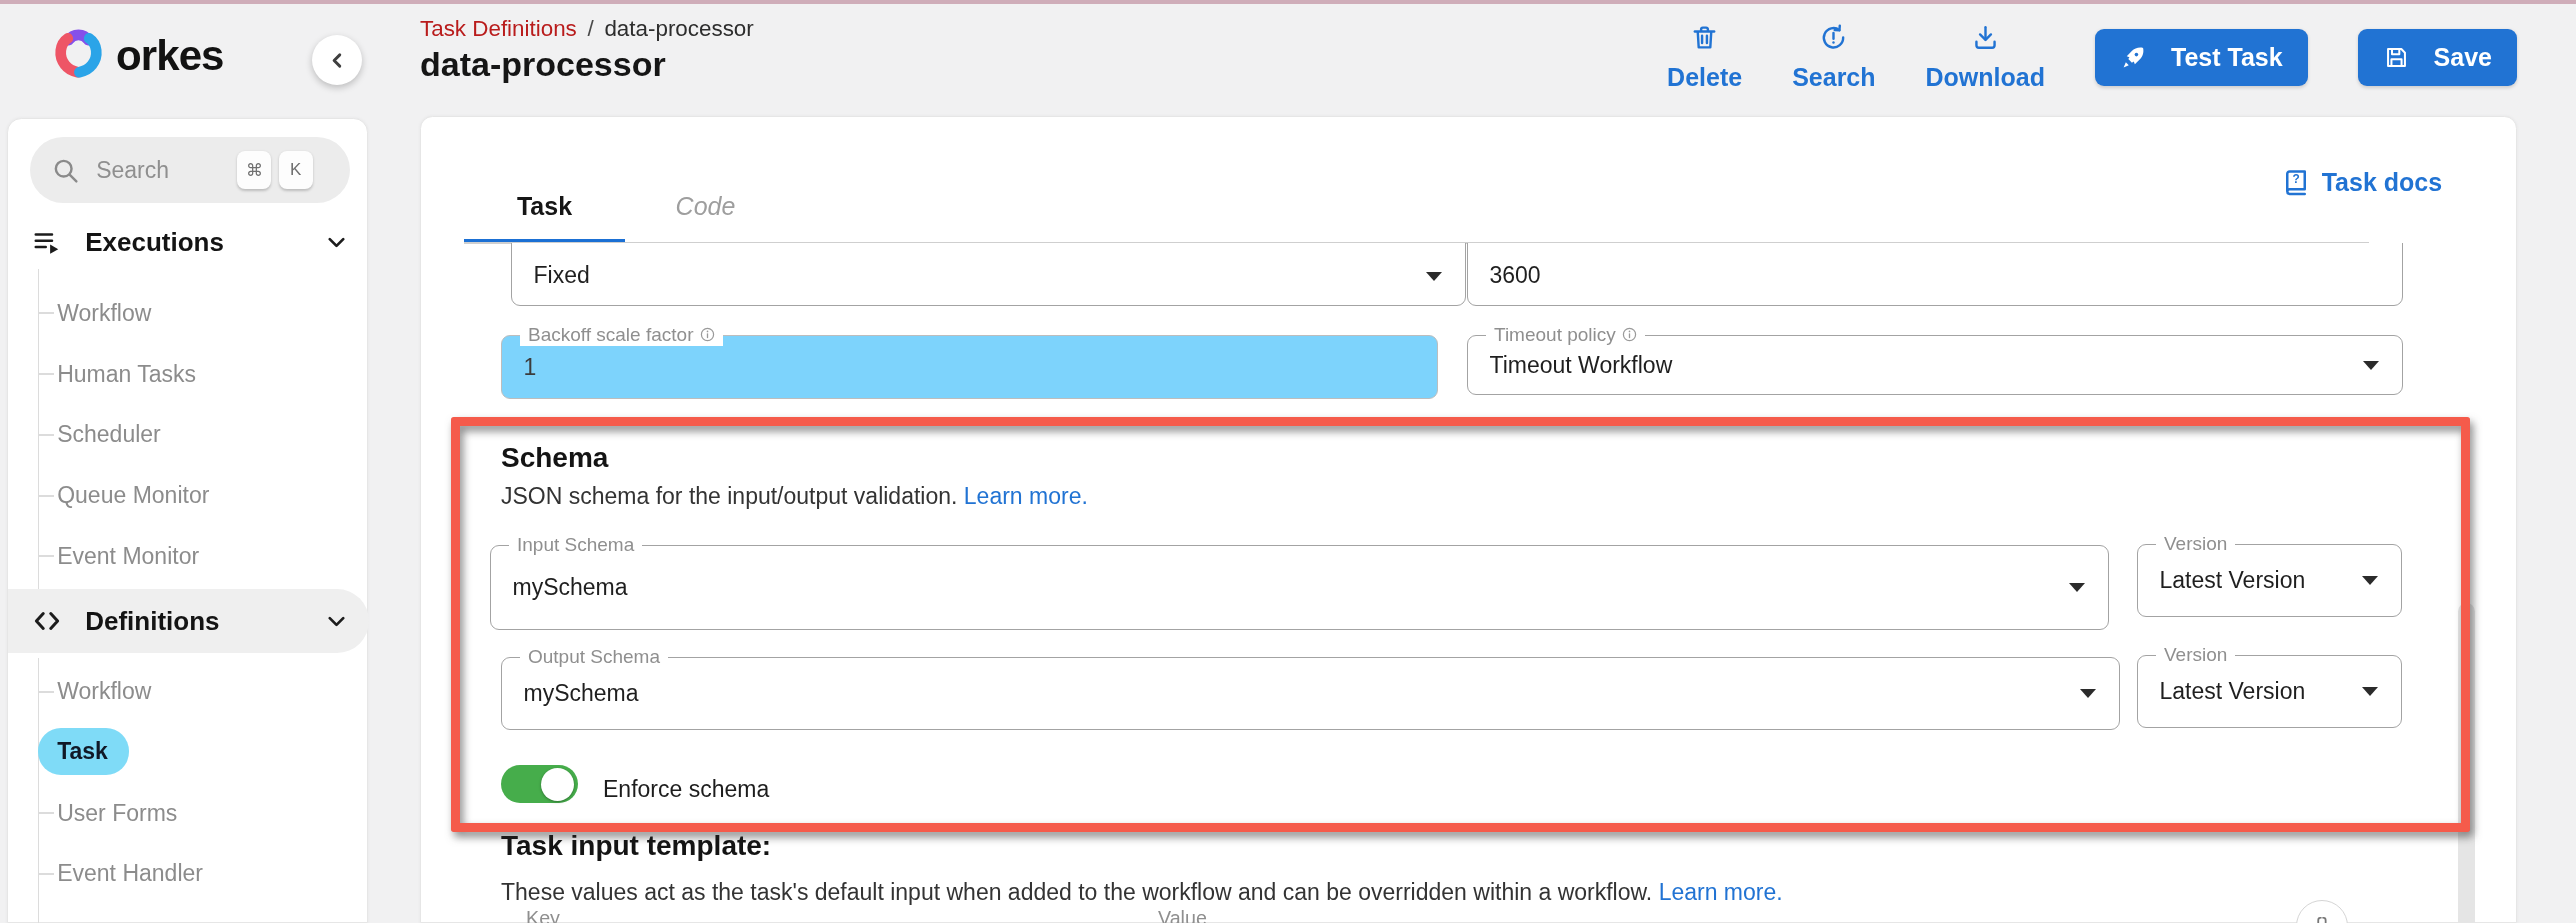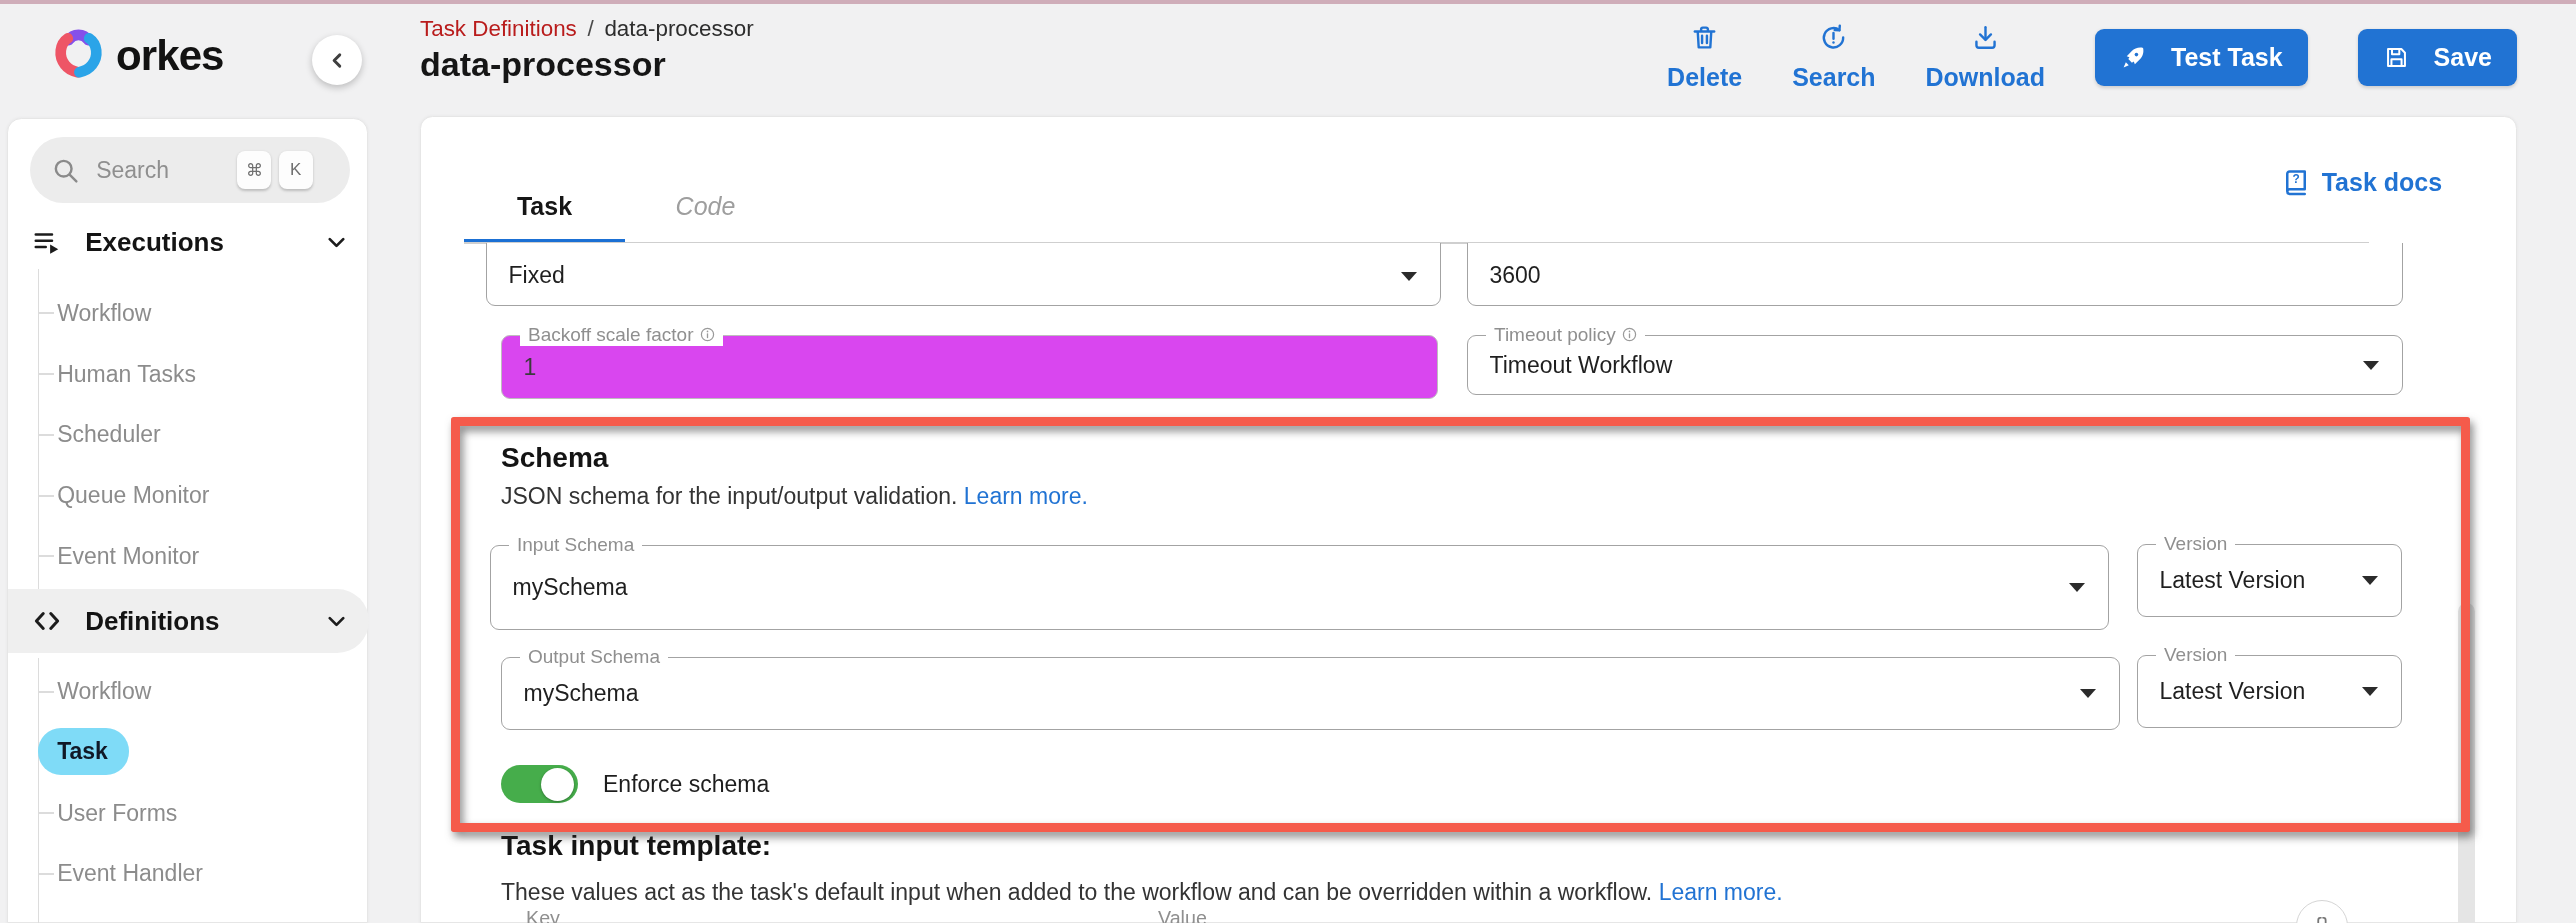--- a/index.html
+++ b/index.html
@@ -65,43 +65,43 @@
 
   
   .scrollarea { position:absolute; left:420px; top:243px; width:2097px; height:680px; overflow:hidden; }
 
   .field { position:absolute; border:1.8px solid #a3a3a3; border-radius:9px; background:#fff;
     display:flex; align-items:center; padding-left:21.5px; font-size:23px; color:#1f1f1f; }
   .field .notch { position:absolute; top:-12.5px; left:18px; background:#fff; padding:0 8px;
     font-size:19px; color:#8f8f8f; display:flex; align-items:center; gap:6.3px; white-space:nowrap; }
   .caret { position:absolute; right:23px; top:50%; margin-top:-4.5px; width:0; height:0;
     border-left:8px solid transparent; border-right:8px solid transparent; border-top:9.8px solid #2b2b2b; }
-  .disabled-field { background:#d946ef; border-color:#bdbdbd; color:#3c3c3c; }
-
-  .f-retry    { left:66px;   top:-27px; width:955px; height:90px; padding-top:29px; }
+  .disabled-field { background:#7dd3fc; border-color:#bdbdbd; color:#3c3c3c; }
+
+  .f-retry    { left:91px;   top:-27px; width:955px; height:90px; padding-top:29px; }
   .f-timeoutv { left:1047px; top:-27px; width:936px; height:90px; padding-top:29px; }
   .f-backoff  { left:81px;   top:92px; width:937px; height:64px; }
   .f-policy   { left:1047px; top:92px; width:936px; height:60px; }
   .f-inschema { left:70px;   top:302px; width:1619px; height:85px; }
   .f-inver    { left:1717px; top:301px; width:265px;  height:73px; }
   .f-outschema{ left:81px;   top:414px; width:1619px; height:73px; }
   .f-outver   { left:1717px; top:412px; width:265px;  height:73px; }
 
   .scroll-thumb { position:absolute; left:2038px; top:360px; width:17px; height:322px;
     background:#e5e5e5; border-radius:9px 9px 0 0; }
 
   .hl-box { position:absolute; left:31px; top:174px; width:2019px; height:415px;
     border:9px solid #f55b4b; border-radius:2.7px; pointer-events:none; z-index:6;
     filter:drop-shadow(3.6px 5.4px 4.5px rgba(40,40,40,.55)); }
 
   .sec-heading { position:absolute; left:81px; font-size:28px; font-weight:bold; color:#141414; }
   .sec-desc { position:absolute; left:81px; font-size:23px; color:#333; }
   .link { color:#2173d3; cursor:pointer; }
 
-  .toggle-row { position:absolute; left:81px; top:522px; display:flex; align-items:center; gap:25px; }
+  .toggle-row { position:absolute; left:81px; top:522px; display:flex; align-items:flex-end; gap:25px; }
   .toggle { position:relative; width:77px; height:38px; border-radius:19.7px; background:#46ad4b; cursor:pointer; }
   .toggle .knob { position:absolute; right:3.6px; top:2.7px; width:33px; height:33px; border-radius:50%;
     background:#fff; box-shadow:0 0.9px 2.7px rgba(0,0,0,.35); }
   .toggle-label { font-size:23px; color:#1d1d1d; }
 
   .kv-label { position:absolute; top:664px; font-size:19.7px; color:#8f8f8f; }
   .braces { position:absolute; left:1876px; top:657px; width:52px; height:52px; border:1.8px solid #d5d5d5;
     border-radius:50%; display:flex; align-items:center; justify-content:center; font-size:21.5px; color:#777; background:#fff; }
 </style>
 </head>

